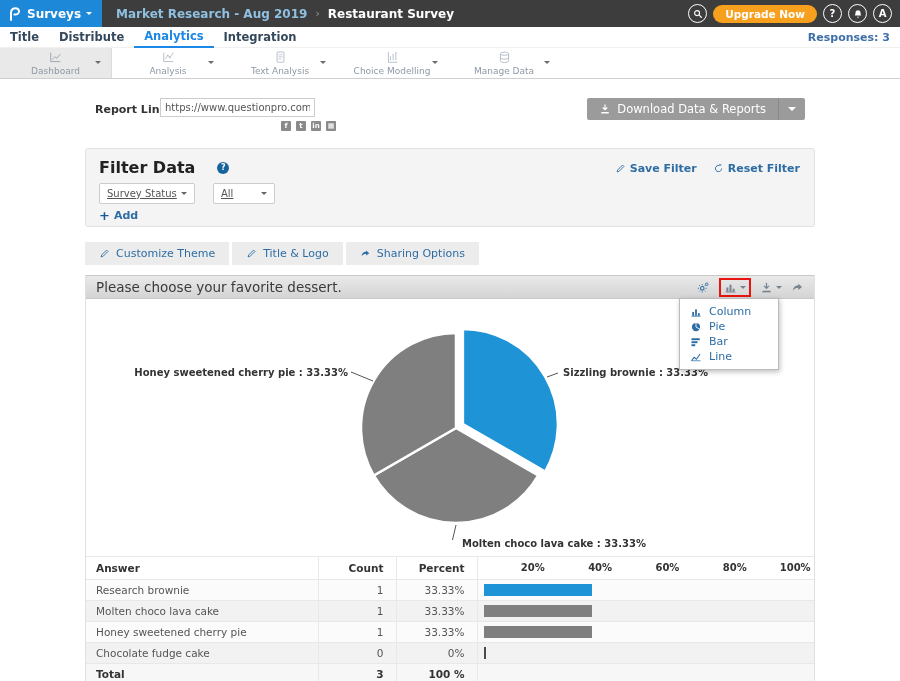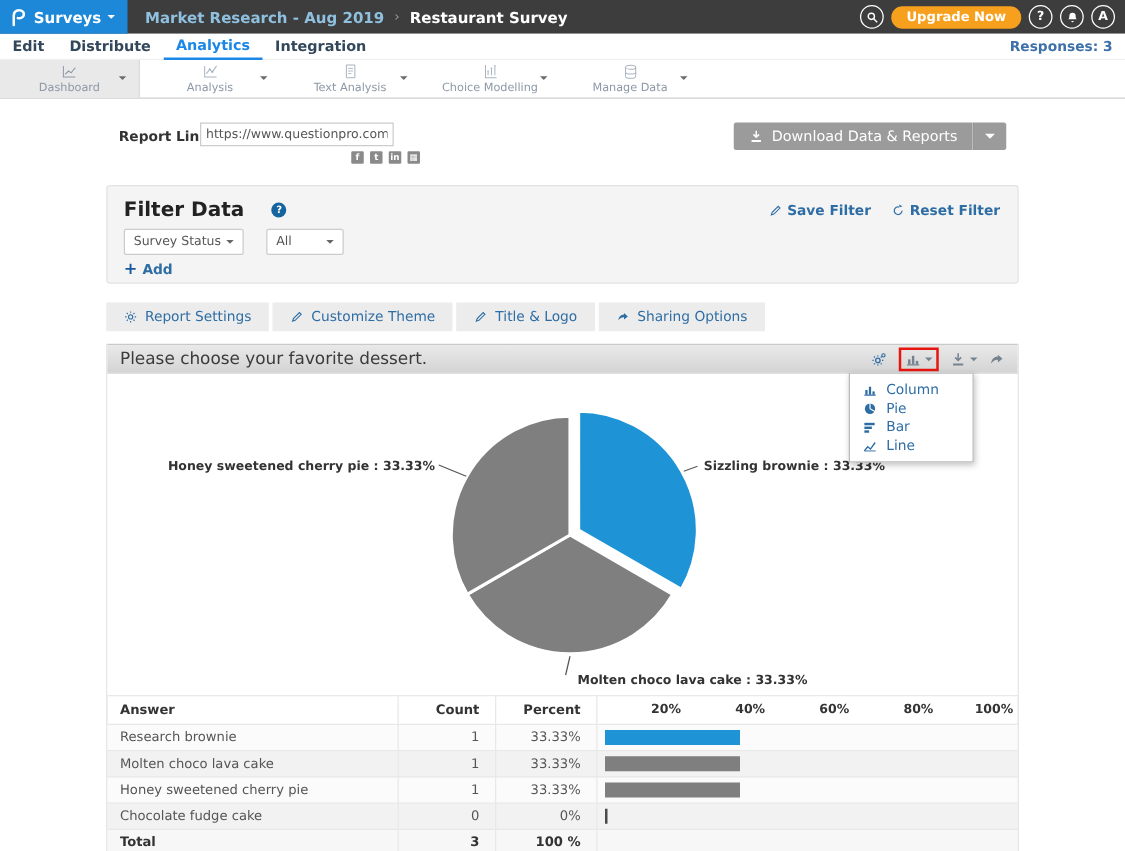--- a/index.html
+++ b/index.html
@@ -69,21 +69,21 @@
   .help-dot { width:12px; height:12px; border-radius:50%; background:#16649e; color:#fff;
               font-size:8px; font-weight:bold; display:flex; align-items:center; justify-content:center;
               cursor:pointer; }
   .filter-actions { position:absolute; right:14px; top:13px; display:flex; gap:16px; }
   .link-btn { font-size:11px; font-weight:bold; color:#2e6da4; display:flex; align-items:center;
               gap:4px; cursor:pointer; }
   .link-btn svg { width:11px; height:11px; }
   .filter-selects { position:absolute; left:13px; top:34px; display:flex; gap:18px; }
   .select-box { background:#fff; border:1px solid #ccc; height:21px; display:flex; align-items:center;
                 justify-content:space-between; font-size:10px; color:#555; padding:0 7px;
-                cursor:pointer; border-radius:2px; }
+                cursor:pointer; border-radius:2px;text-decoration:underline; }
   .select-box .caret { color:#666; }
   .sel-status { width:96px; }
   .sel-all { width:62px; }
   .add-row { position:absolute; left:13px; top:60px; display:flex; align-items:center; gap:4px;
              cursor:pointer; }
   .plus-glyph { color:#16579e; font-size:13px; font-weight:bold; line-height:1; }
   .add-label { font-size:11px; font-weight:bold; color:#2e6da4; }
 
   .tabs-row { margin-top:15px; display:flex; gap:3px; }
   .tab { background:#ececec; height:23px; display:flex; align-items:center; gap:6px;
@@ -165,21 +165,21 @@
       <span class="circle-btn">
         <svg width="10" height="10" viewBox="0 0 16 16">
           <path d="M8 2a4 4 0 0 1 4 4c0 3 1.2 4.2 1.2 4.2H2.8S4 9 4 6a4 4 0 0 1 4-4z M6.5 12.5a1.5 1.5 0 0 0 3 0z" fill="#fff"></path>
         </svg>
       </span>
       <span class="circle-btn">A</span>
     </div>
   </header>
 
   <nav class="menubar">
-    <span class="menu-item">Edit</span>
+    <span class="menu-item">Title</span>
     <span class="menu-item">Distribute</span>
     <span class="menu-item active">Analytics</span>
     <span class="menu-item">Integration</span>
     <span class="responses">Responses: 3</span>
   </nav>
 
   <div class="ribbon">
     <div class="rib-item active">
       <svg viewBox="0 0 22 22">
         <path d="M4 4v13h14" fill="none" stroke="currentColor" stroke-width="1.2"></path>
@@ -283,27 +283,20 @@
           <span class="caret sm"></span>
         </div>
       </div>
       <div class="add-row">
         <span class="plus-glyph">+</span>
         <span class="add-label">Add</span>
       </div>
     </section>
 
     <div class="tabs-row">
-      <div class="tab">
-        <svg viewBox="0 0 16 16">
-          <circle cx="8" cy="8" r="2.4" fill="none" stroke="currentColor" stroke-width="1.3"></circle>
-          <path d="M8 3.3V1.6M8 14.4v-1.7M3.3 8H1.6M14.4 8h-1.7M4.7 4.7L3.5 3.5M11.3 11.3l1.2 1.2M11.3 4.7l1.2-1.2M4.7 11.3l-1.2 1.2" stroke="currentColor" stroke-width="1.3"></path>
-        </svg>
-        <span>Report Settings</span>
-      </div>
       <div class="tab">
         <svg viewBox="0 0 16 16">
           <path d="M3 13l1-3 7-7 2 2-7 7-3 1z" fill="none" stroke="currentColor" stroke-width="1.3"></path>
         </svg>
         <span>Customize Theme</span>
       </div>
       <div class="tab">
         <svg viewBox="0 0 16 16">
           <path d="M3 13l1-3 7-7 2 2-7 7-3 1z" fill="none" stroke="currentColor" stroke-width="1.3"></path>
         </svg>

